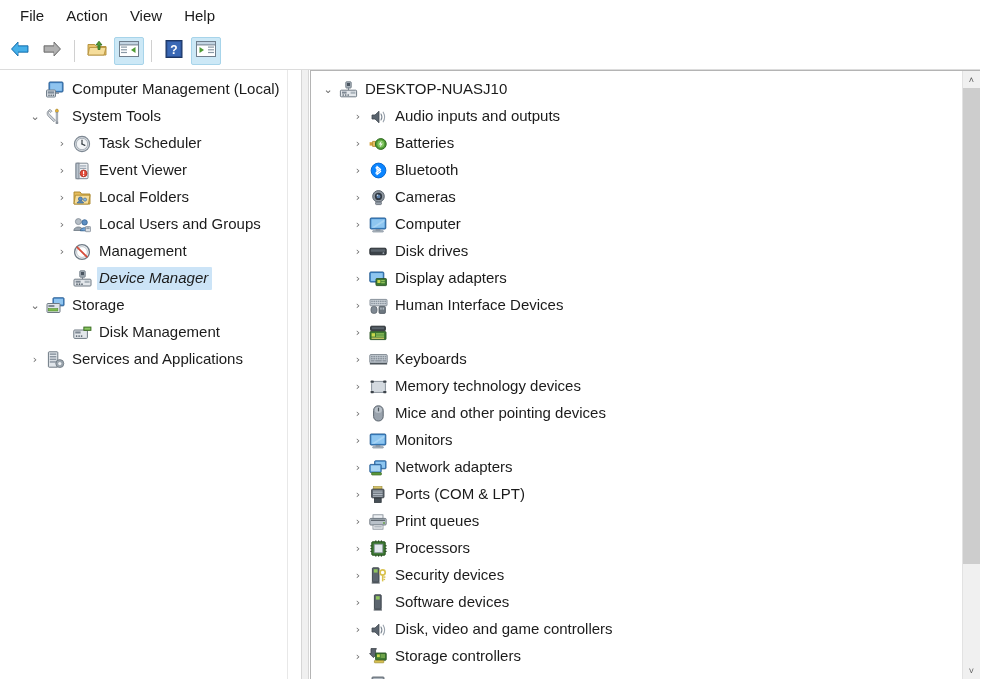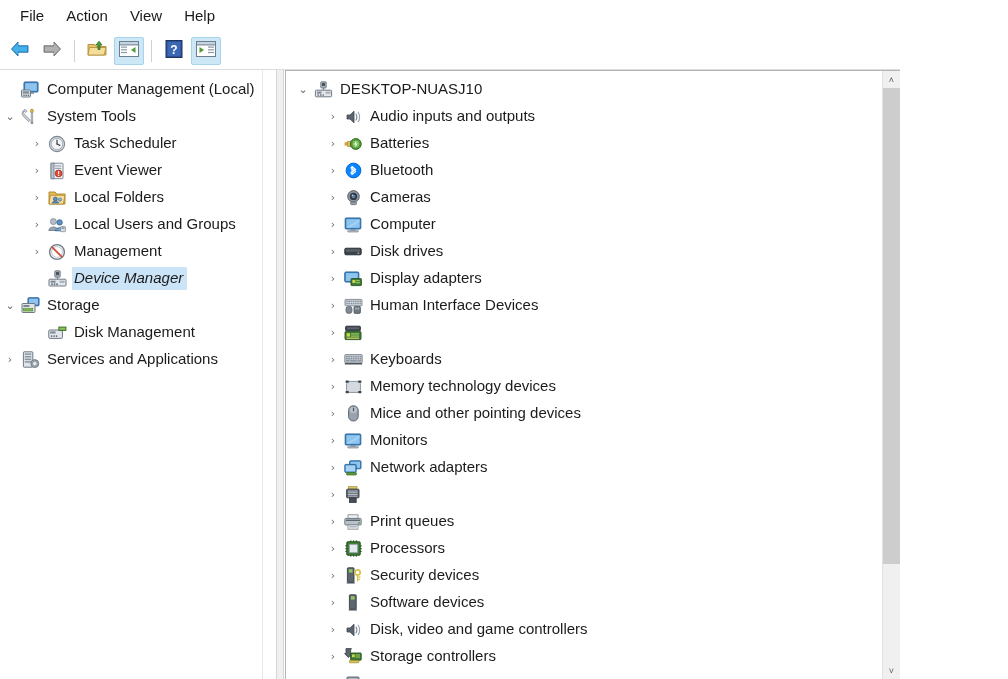--- a/index.html
+++ b/index.html
@@ -11,21 +11,21 @@
     height: 679px;
     background: #ffffff;
     font-family: "Liberation Sans", sans-serif;
     font-size: 15px;
     color: #000000;
     overflow: hidden;
     -webkit-font-smoothing: antialiased;
   }
   #app {
     position: relative;
-    width: 900px;
+    width: 980px;
     height: 679px;
     background: #ffffff;
     display: flex;
     flex-direction: column;
   }
 
   
   .menubar {
     height: 32px;
     min-height: 32px;
@@ -76,20 +76,21 @@
     background: #d0d0d0;
     margin: 0 6px;
   }
 
   
   .split {
     flex: 1 1 auto;
     display: flex;
     min-height: 0;
     position: relative;
+    padding-left: 25px;
   }
 
   
   .left-pane {
     width: 276px;
     min-width: 276px;
     position: relative;
     background: #ffffff;
     display: flex;
   }
@@ -726,20 +727,21 @@
               <rect x="1.6" y="3.2" width="12.4" height="8.6" rx="0.8" fill="#5c656e" stroke="#3b4248" stroke-width="0.9"></rect>
               <g fill="#b9c1c9">
                 <rect x="3" y="4.6" width="9.6" height="0.95"></rect>
                 <rect x="3" y="6.3" width="9.6" height="0.95"></rect>
                 <rect x="3" y="8" width="9.6" height="0.95"></rect>
                 <rect x="3" y="9.7" width="9.6" height="0.95"></rect>
               </g>
               <rect x="4.4" y="12" width="6.8" height="4.4" fill="#464f56" stroke="#2e353b" stroke-width="0.8"></rect>
             </svg>
           </span>
+          <span class="lbl">Ports (COM &amp; LPT)</span>
         </div>
 
         <div class="row r-indent-1">
           <span class="twisty">›</span>
           <span class="ico">
             <svg width="18" height="16" viewBox="0 0 18 16">
               <rect x="4" y="0.8" width="10" height="3.6" fill="#eef1f4" stroke="#7d8791" stroke-width="0.8"></rect>
               <rect x="0.8" y="4.4" width="16.4" height="6.6" rx="1" fill="#b9c1c9" stroke="#6b747d" stroke-width="0.9"></rect>
               <rect x="2" y="5.6" width="14" height="1.4" fill="#5d666e"></rect>
               <circle cx="15" cy="9" r="0.9" fill="#5d9b3c"></circle>

